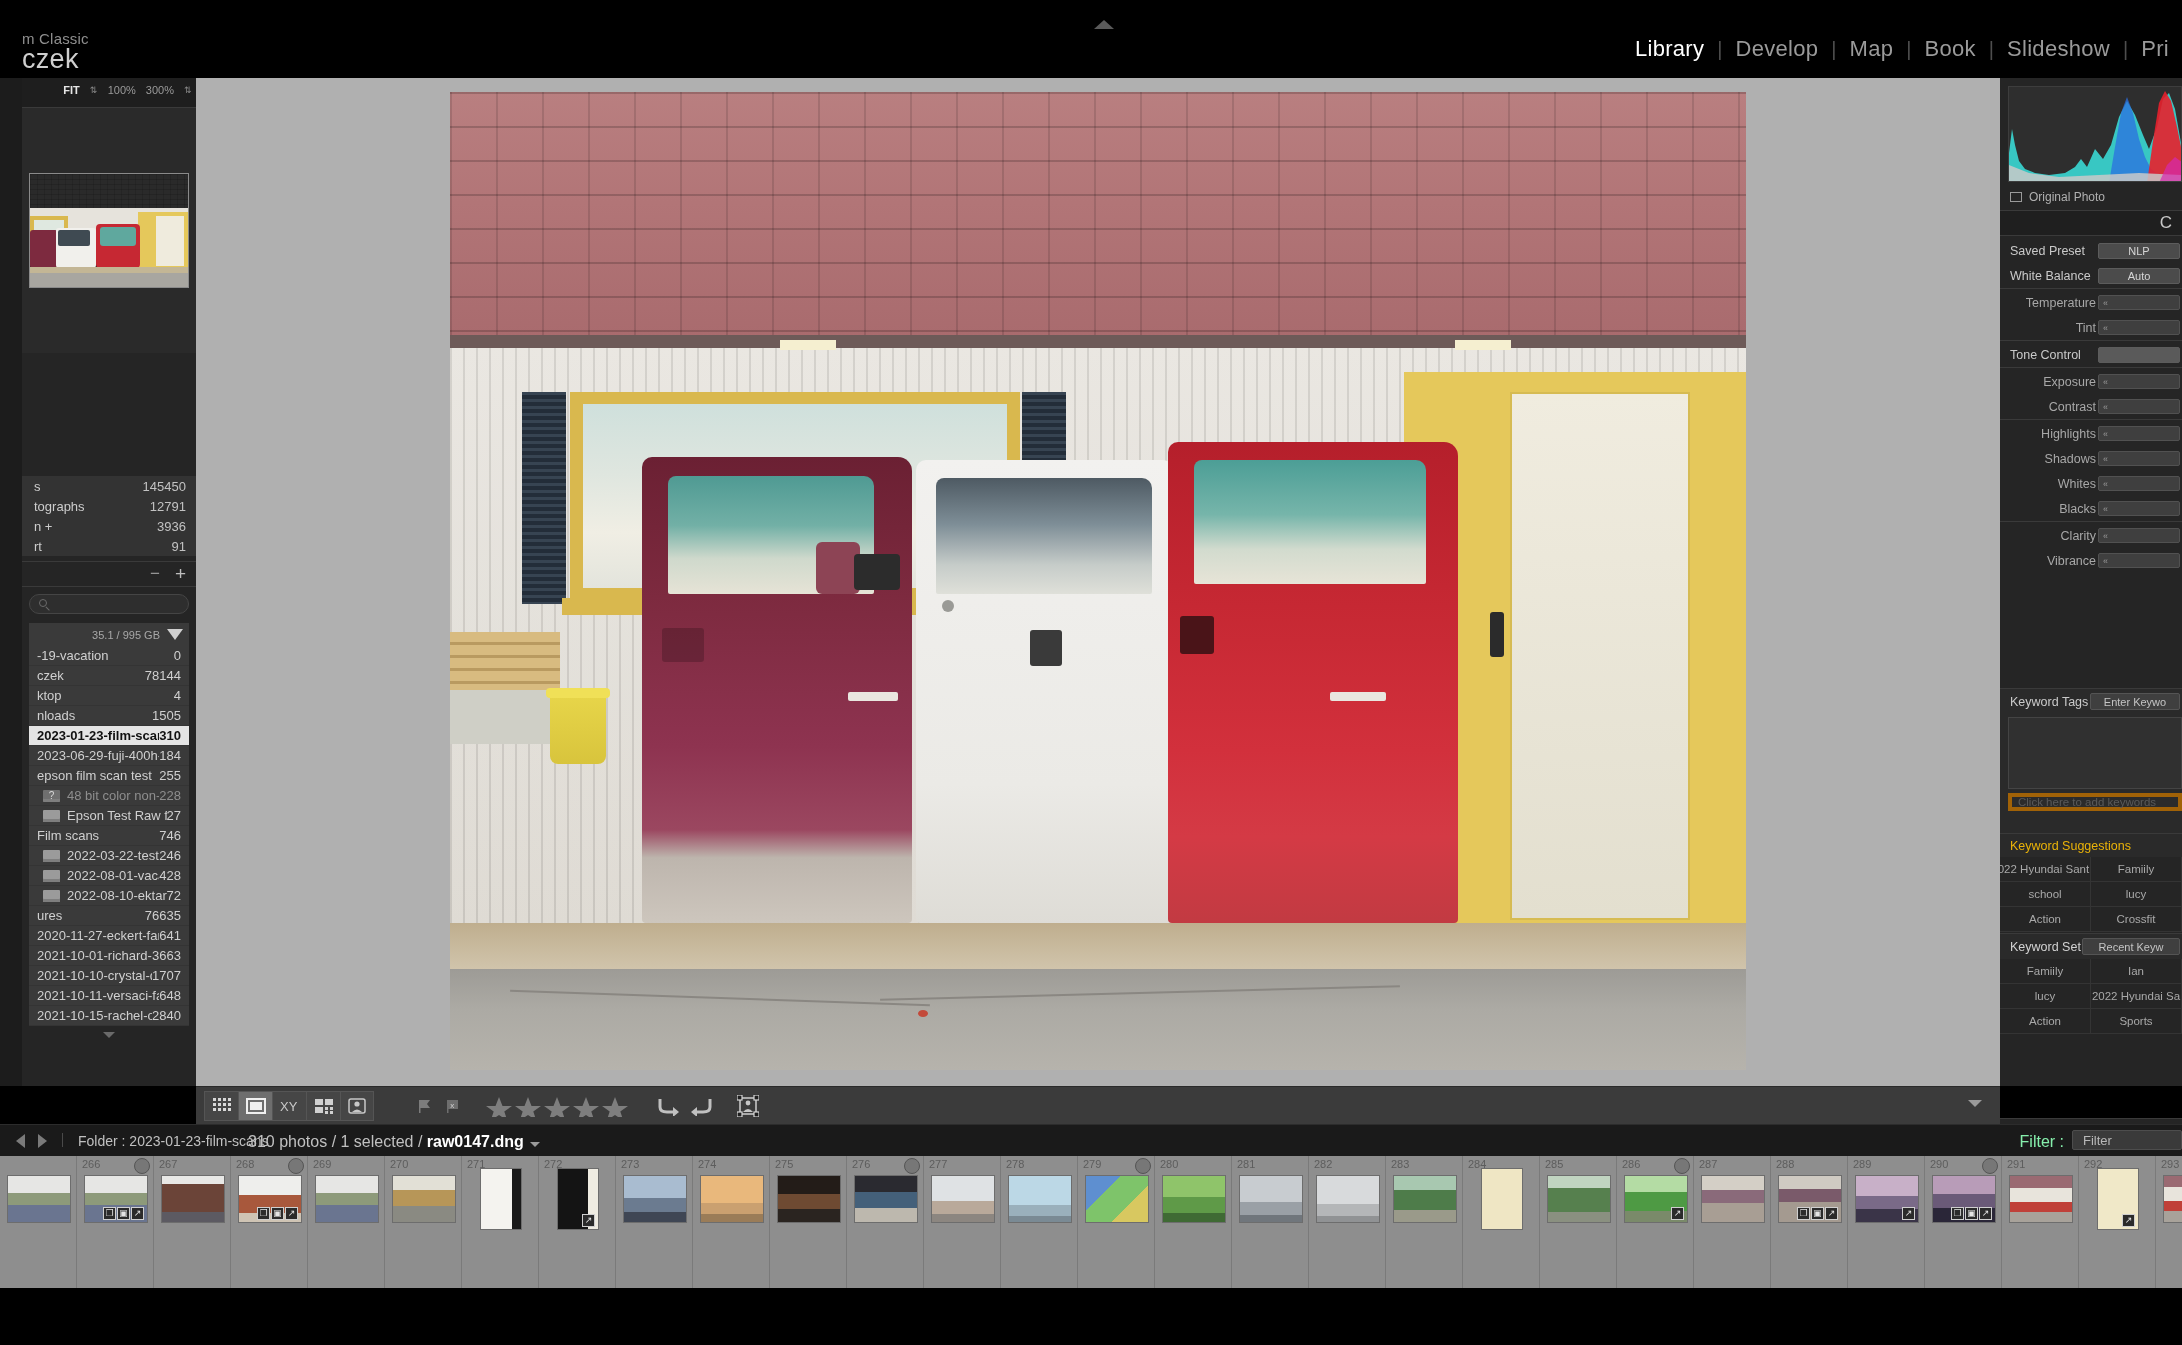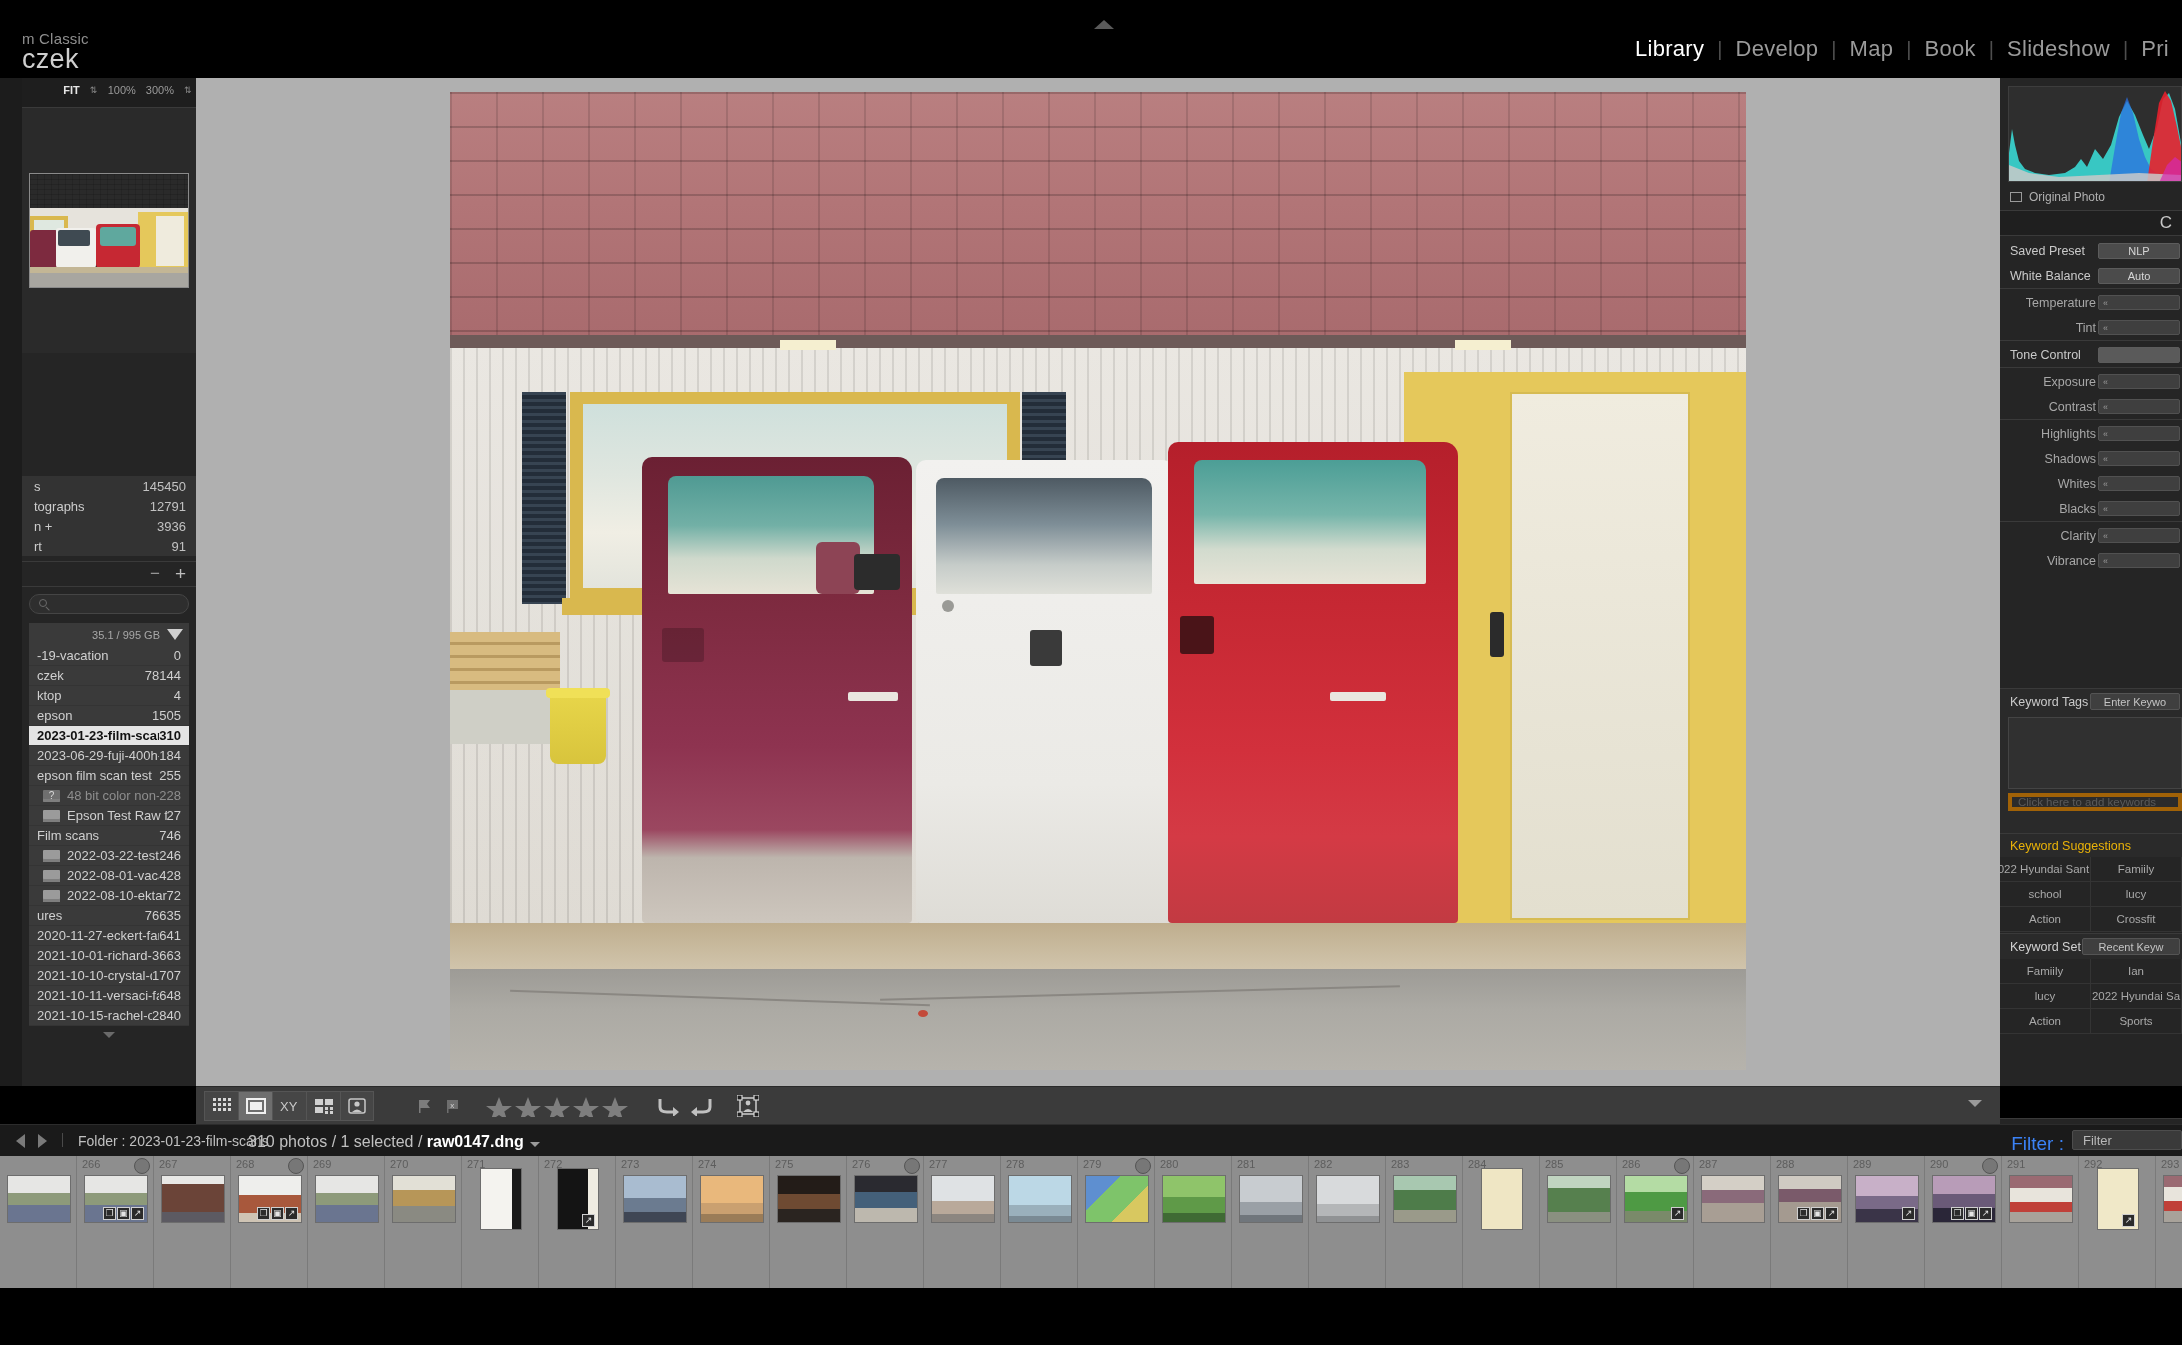--- a/index.html
+++ b/index.html
@@ -233,21 +233,21 @@
   #sb-fwd { position:absolute; left:38px; top:9px; }
   .arr { width:0;height:0;border-top:7px solid transparent;border-bottom:7px solid transparent; }
   .arr.l { border-right:9px solid #7a7a7a; }
   .arr.r { border-left:9px solid #7a7a7a; }
   #sb-div { position:absolute; left:62px; top:8px; width:1px; height:14px; background:#4a4a4a; }
   #sb-folder { position:absolute; left:78px; top:8px; font-size:14px; color:#c0c0c0; }
   #sb-counts { position:absolute; left:248px; top:8px; font-size:16px; color:#c0c0c0; }
   #sb-file { color:#ffffff; font-weight:bold; }
   #sb-caret { display:inline-block; margin-left:6px; width:0;height:0;
       border-left:5px solid transparent;border-right:5px solid transparent;border-top:5px solid #9a9a9a; }
-  #sb-filter-label { position:absolute; right:118px; top:8px; font-size:19px; color:#3b82f6;text-align:center; }
+  #sb-filter-label { position:absolute; right:118px; top:8px; font-size:16px; color:#86efac;text-align:center; }
   #sb-filter-box { position:absolute; right:0px; top:5px; width:110px; height:20px; background:#3a3a3a;
       border:1px solid #4d4d4d; border-radius:2px; color:#b8b8b8; font-size:13px;
       display:flex; align-items:center; padding-left:10px; }
 
   
   #filmstrip { position:absolute; left:0; top:1156px; width:2182px; height:132px; background:#8e8e8e;
       display:flex; align-items:flex-start; overflow:hidden; }
   .fcell { width:77px; height:132px; position:relative; flex:0 0 auto;
       border-right:1px solid #7a7a7a; background:#8e8e8e; }
   .fnum { position:absolute; left:5px; top:2px; font-size:11px; color:#5d5d5d; }
@@ -354,21 +354,21 @@
         </div>
         <div class="fld" style="position: relative;">
           <span class="nm">czek</span>
           <span class="ct">78144</span>
         </div>
         <div class="fld" style="position: relative;">
           <span class="nm">ktop</span>
           <span class="ct">4</span>
         </div>
         <div class="fld" style="position: relative;">
-          <span class="nm">epson</span>
+          <span class="nm">nloads</span>
           <span class="ct">1505</span>
         </div>
         <div class="fld sel" style="position: relative;">
           <span class="nm">2023-01-23-film-scans</span>
           <span class="ct">310</span>
         </div>
         <div class="fld" style="position: relative;">
           <span class="nm">2023-06-29-fuji-400h-...</span>
           <span class="ct">184</span>
         </div>

